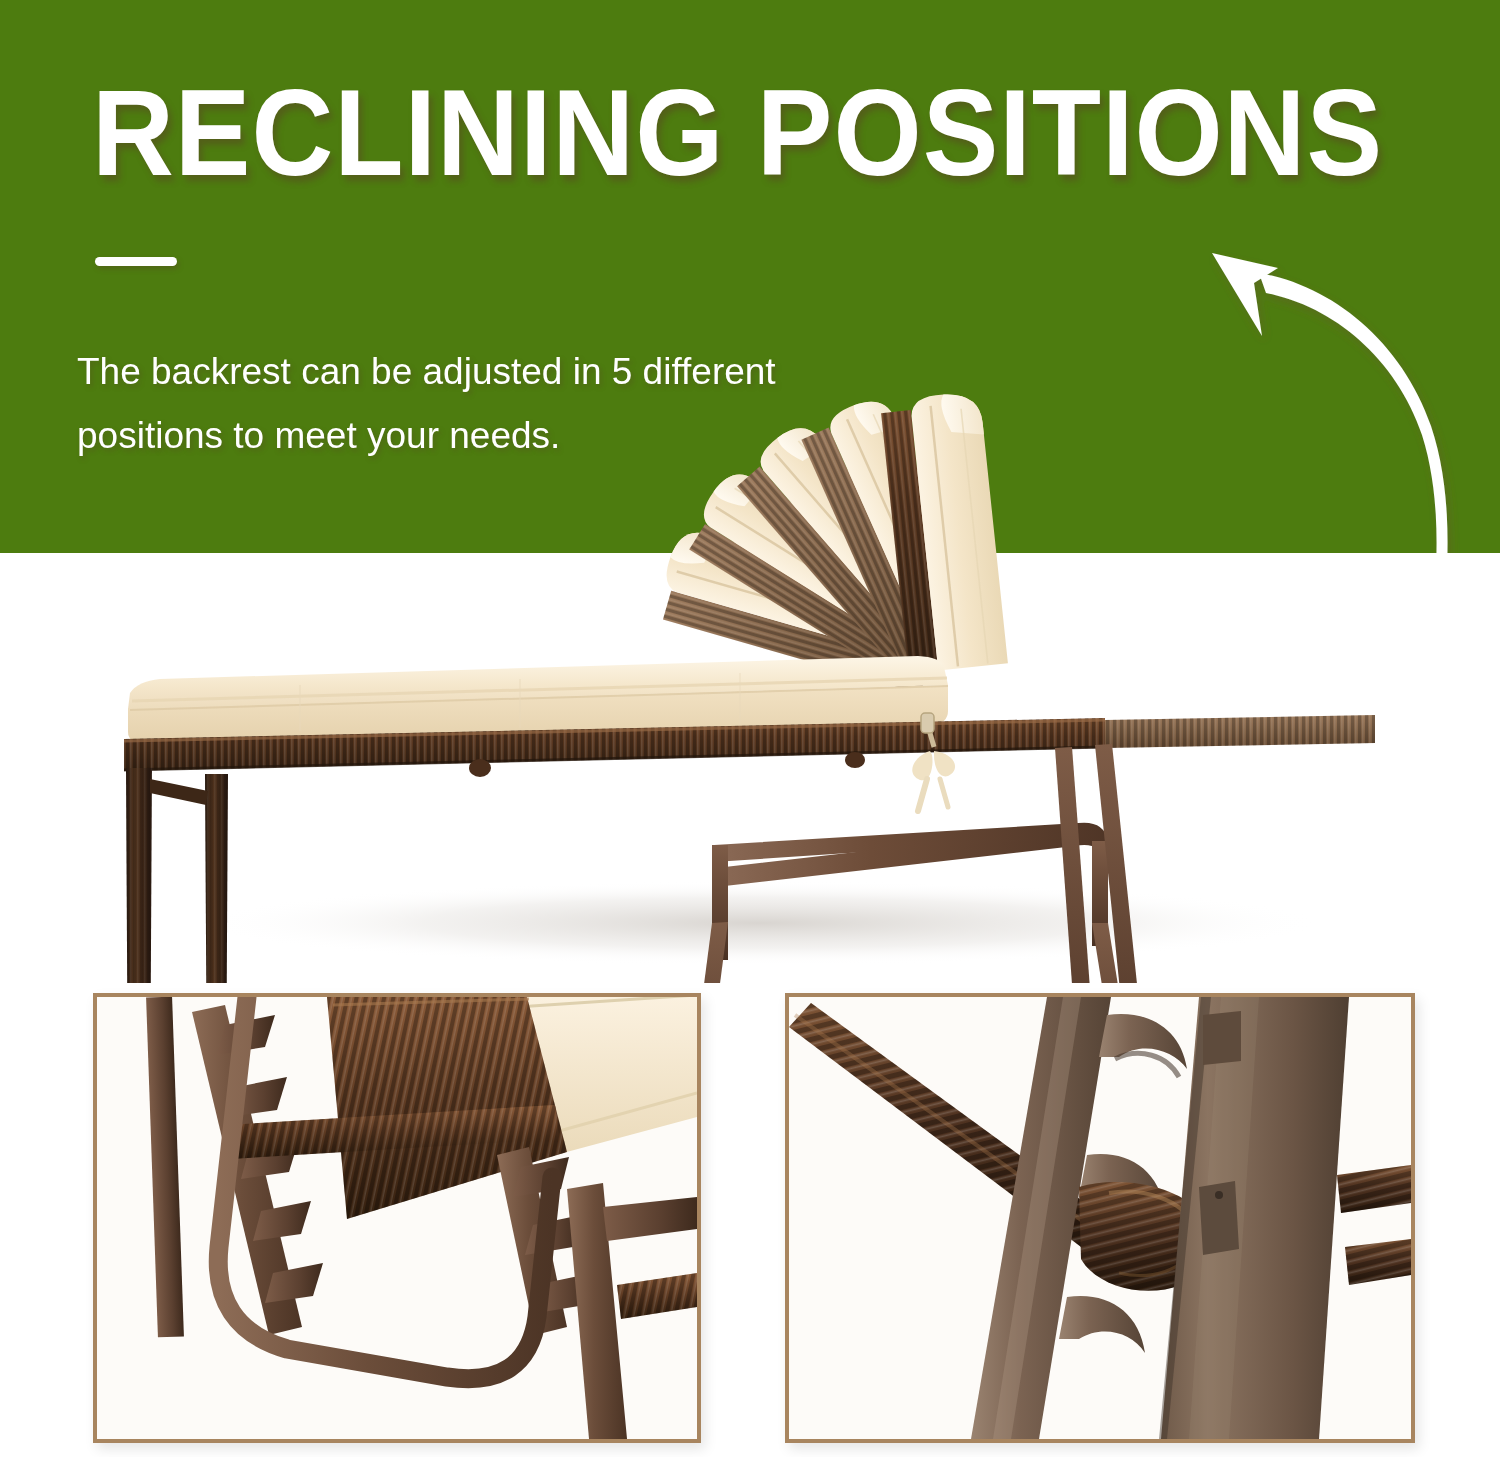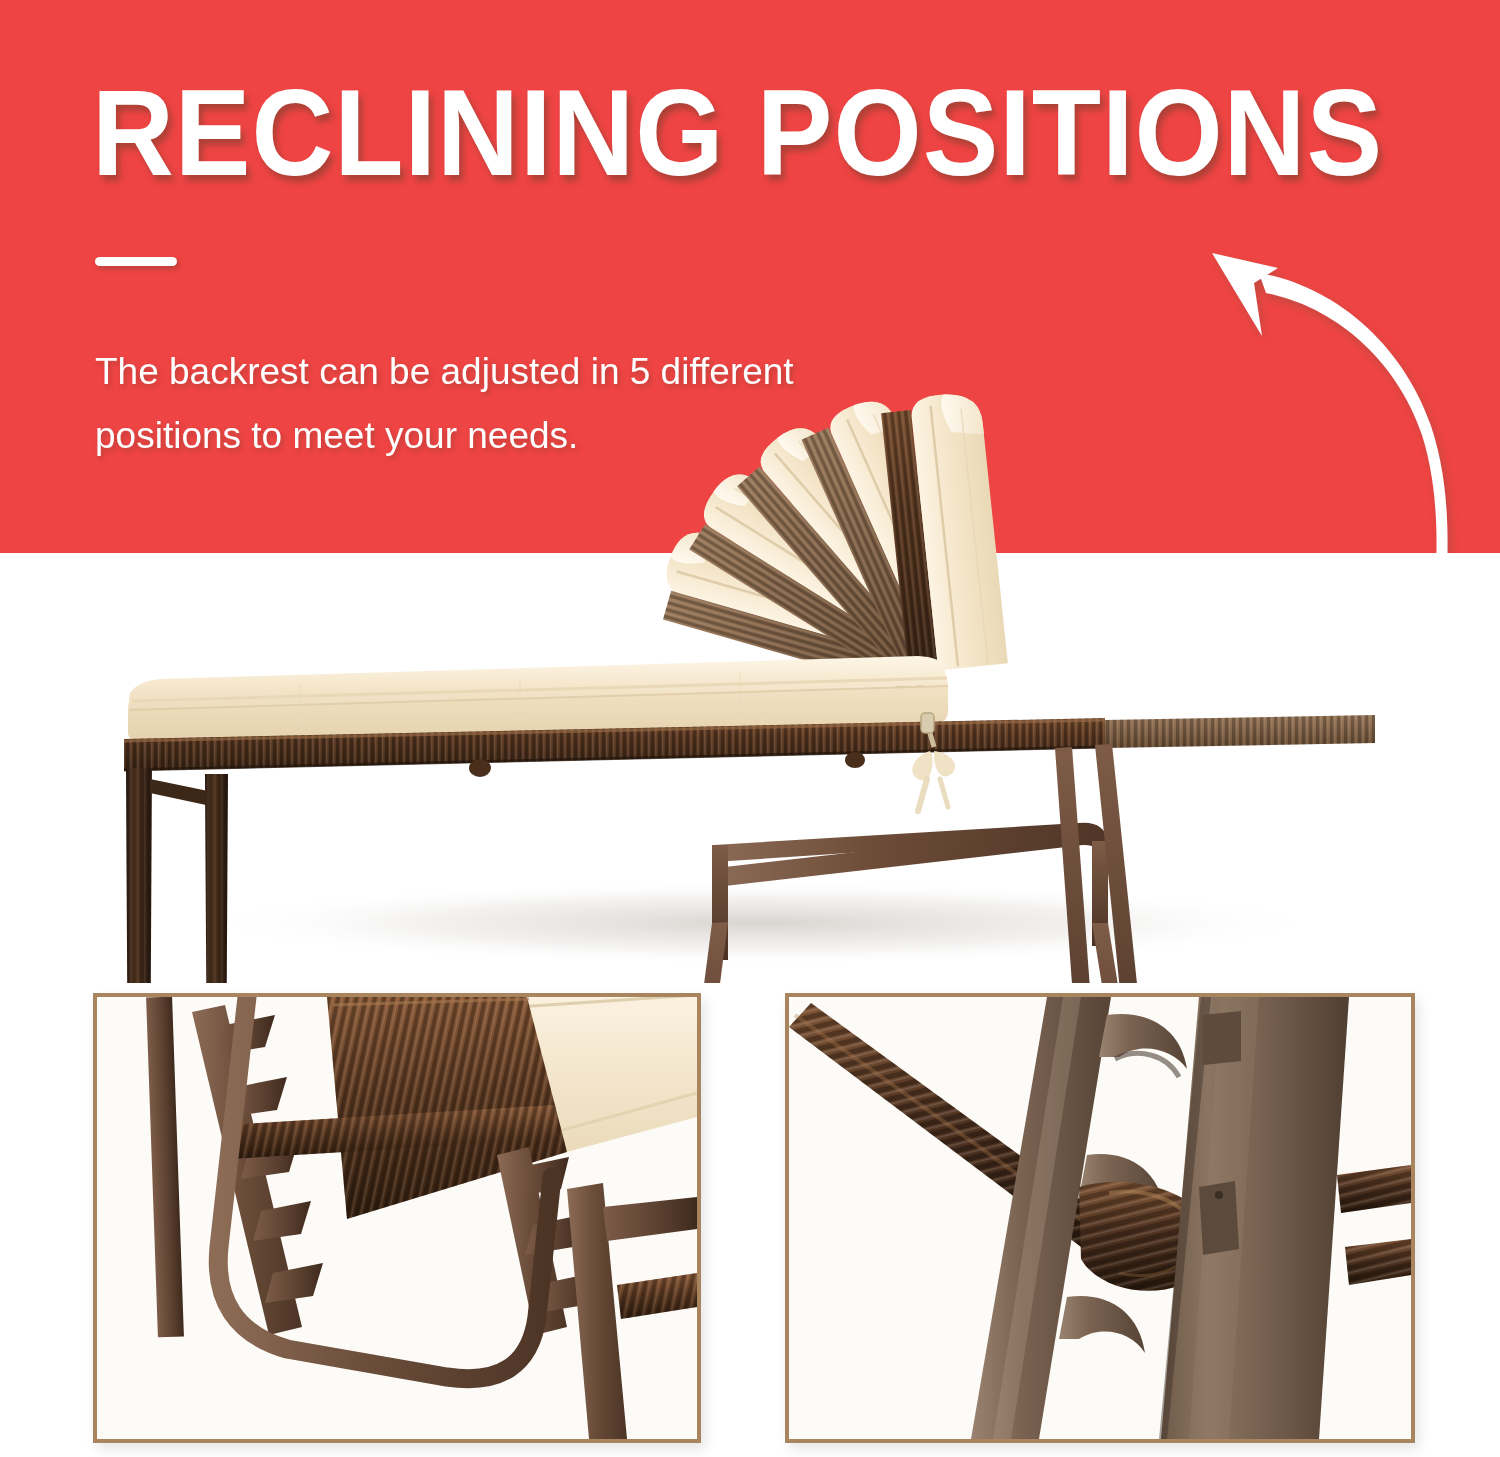--- a/index.html
+++ b/index.html
@@ -5,42 +5,42 @@
   html,body{margin:0;padding:0;background:#ffffff;}
   body{
     width:1500px;height:1457px;position:relative;overflow:hidden;
     font-family:"Liberation Sans", sans-serif;
     background:#ffffff;
   }
 
   
   #hero{
     position:absolute;left:0;top:0;width:1500px;height:553px;
-    background:#ef4444;
+    background:#4d7c0f;
     border-bottom:3px solid #9a7a5a;
     overflow:hidden;
   }
   #hero-title{
     position:absolute;left:92px;top:72px;
     font-size:122px;line-height:1;
     font-weight:bold;
     letter-spacing:1px;
     color:#ffffff;
     white-space:nowrap;
     transform:scaleX(0.93);
     transform-origin:left top;
     text-shadow:4px 6px 7px rgba(90,62,38,.45);
   }
   #hero-rule{
     position:absolute;left:95px;top:257px;width:82px;height:9px;
     background:#ffffff;border-radius:5px;
     box-shadow:2px 3px 5px rgba(90,62,38,.35);
   }
   #hero-body{
-    position:absolute;left:95px;top:340px;width:780px;
+    position:absolute;left:77px;top:340px;width:780px;
     font-size:37px;line-height:64px;
     color:#ffffff;font-weight:normal;
     text-shadow:2px 3px 5px rgba(90,62,38,.35);
   }
 
   
   #hero-arrow{position:absolute;left:1150px;top:230px;width:350px;height:340px;}
 
   
   #stage{

